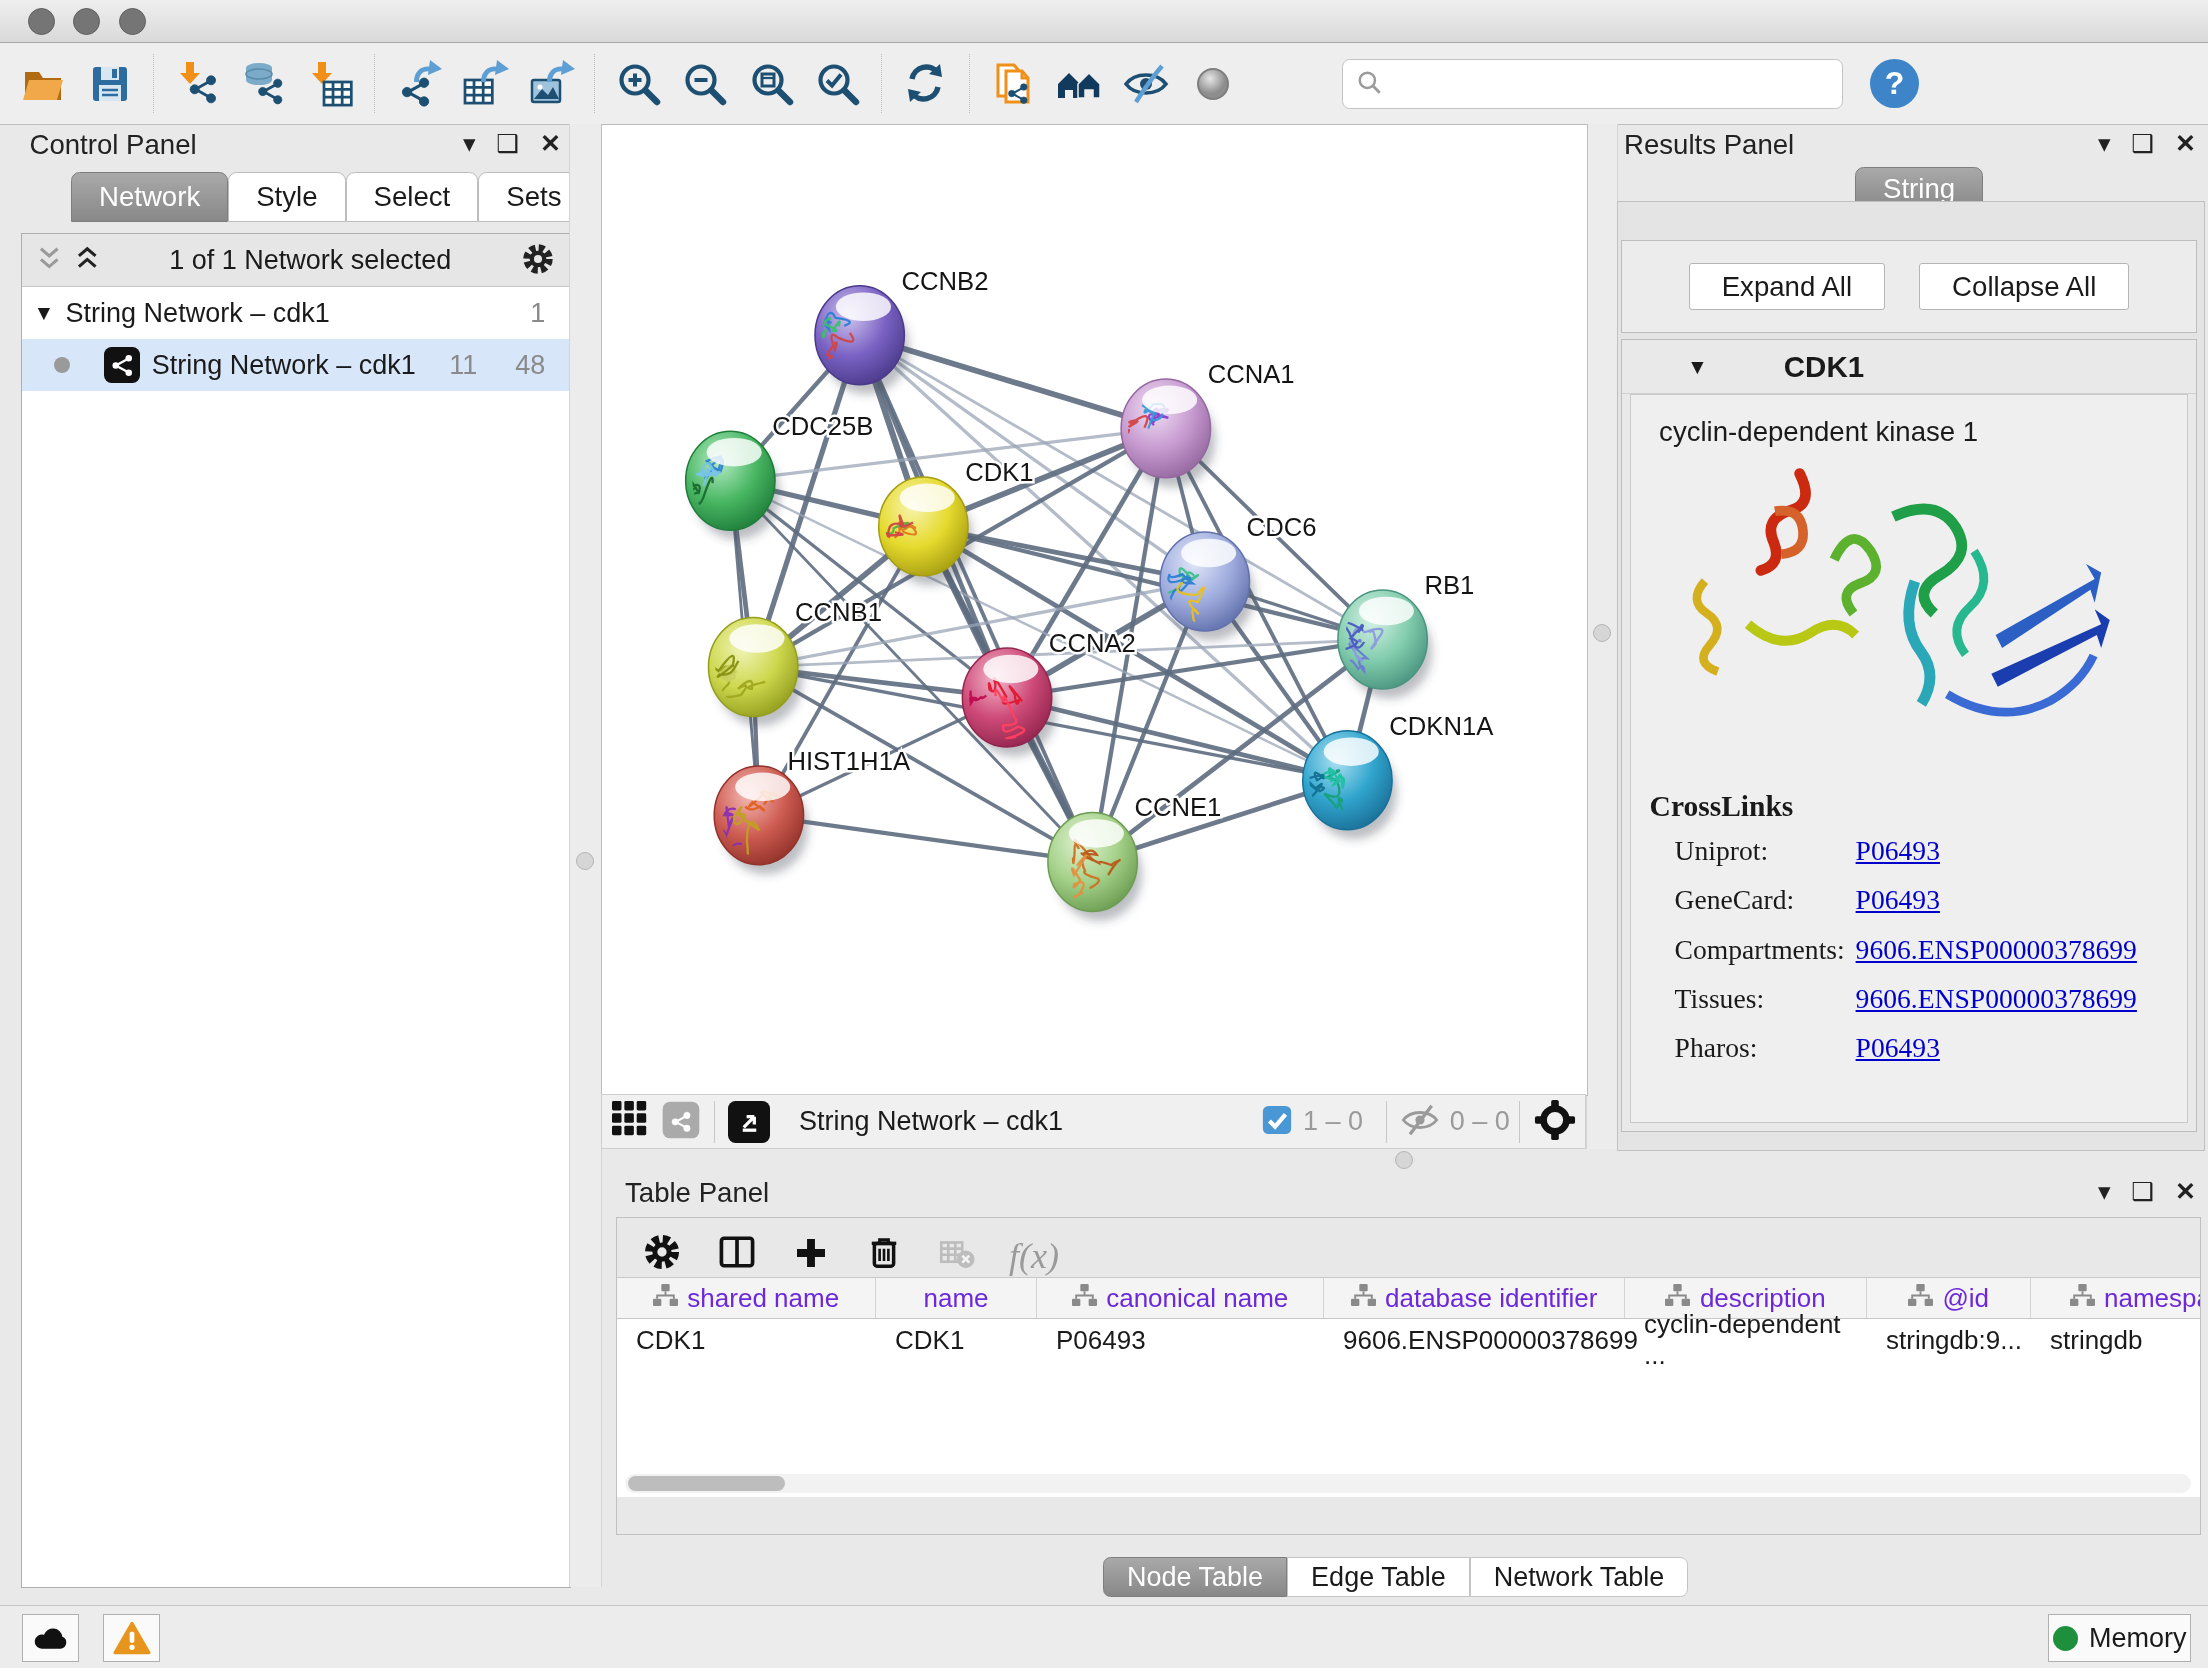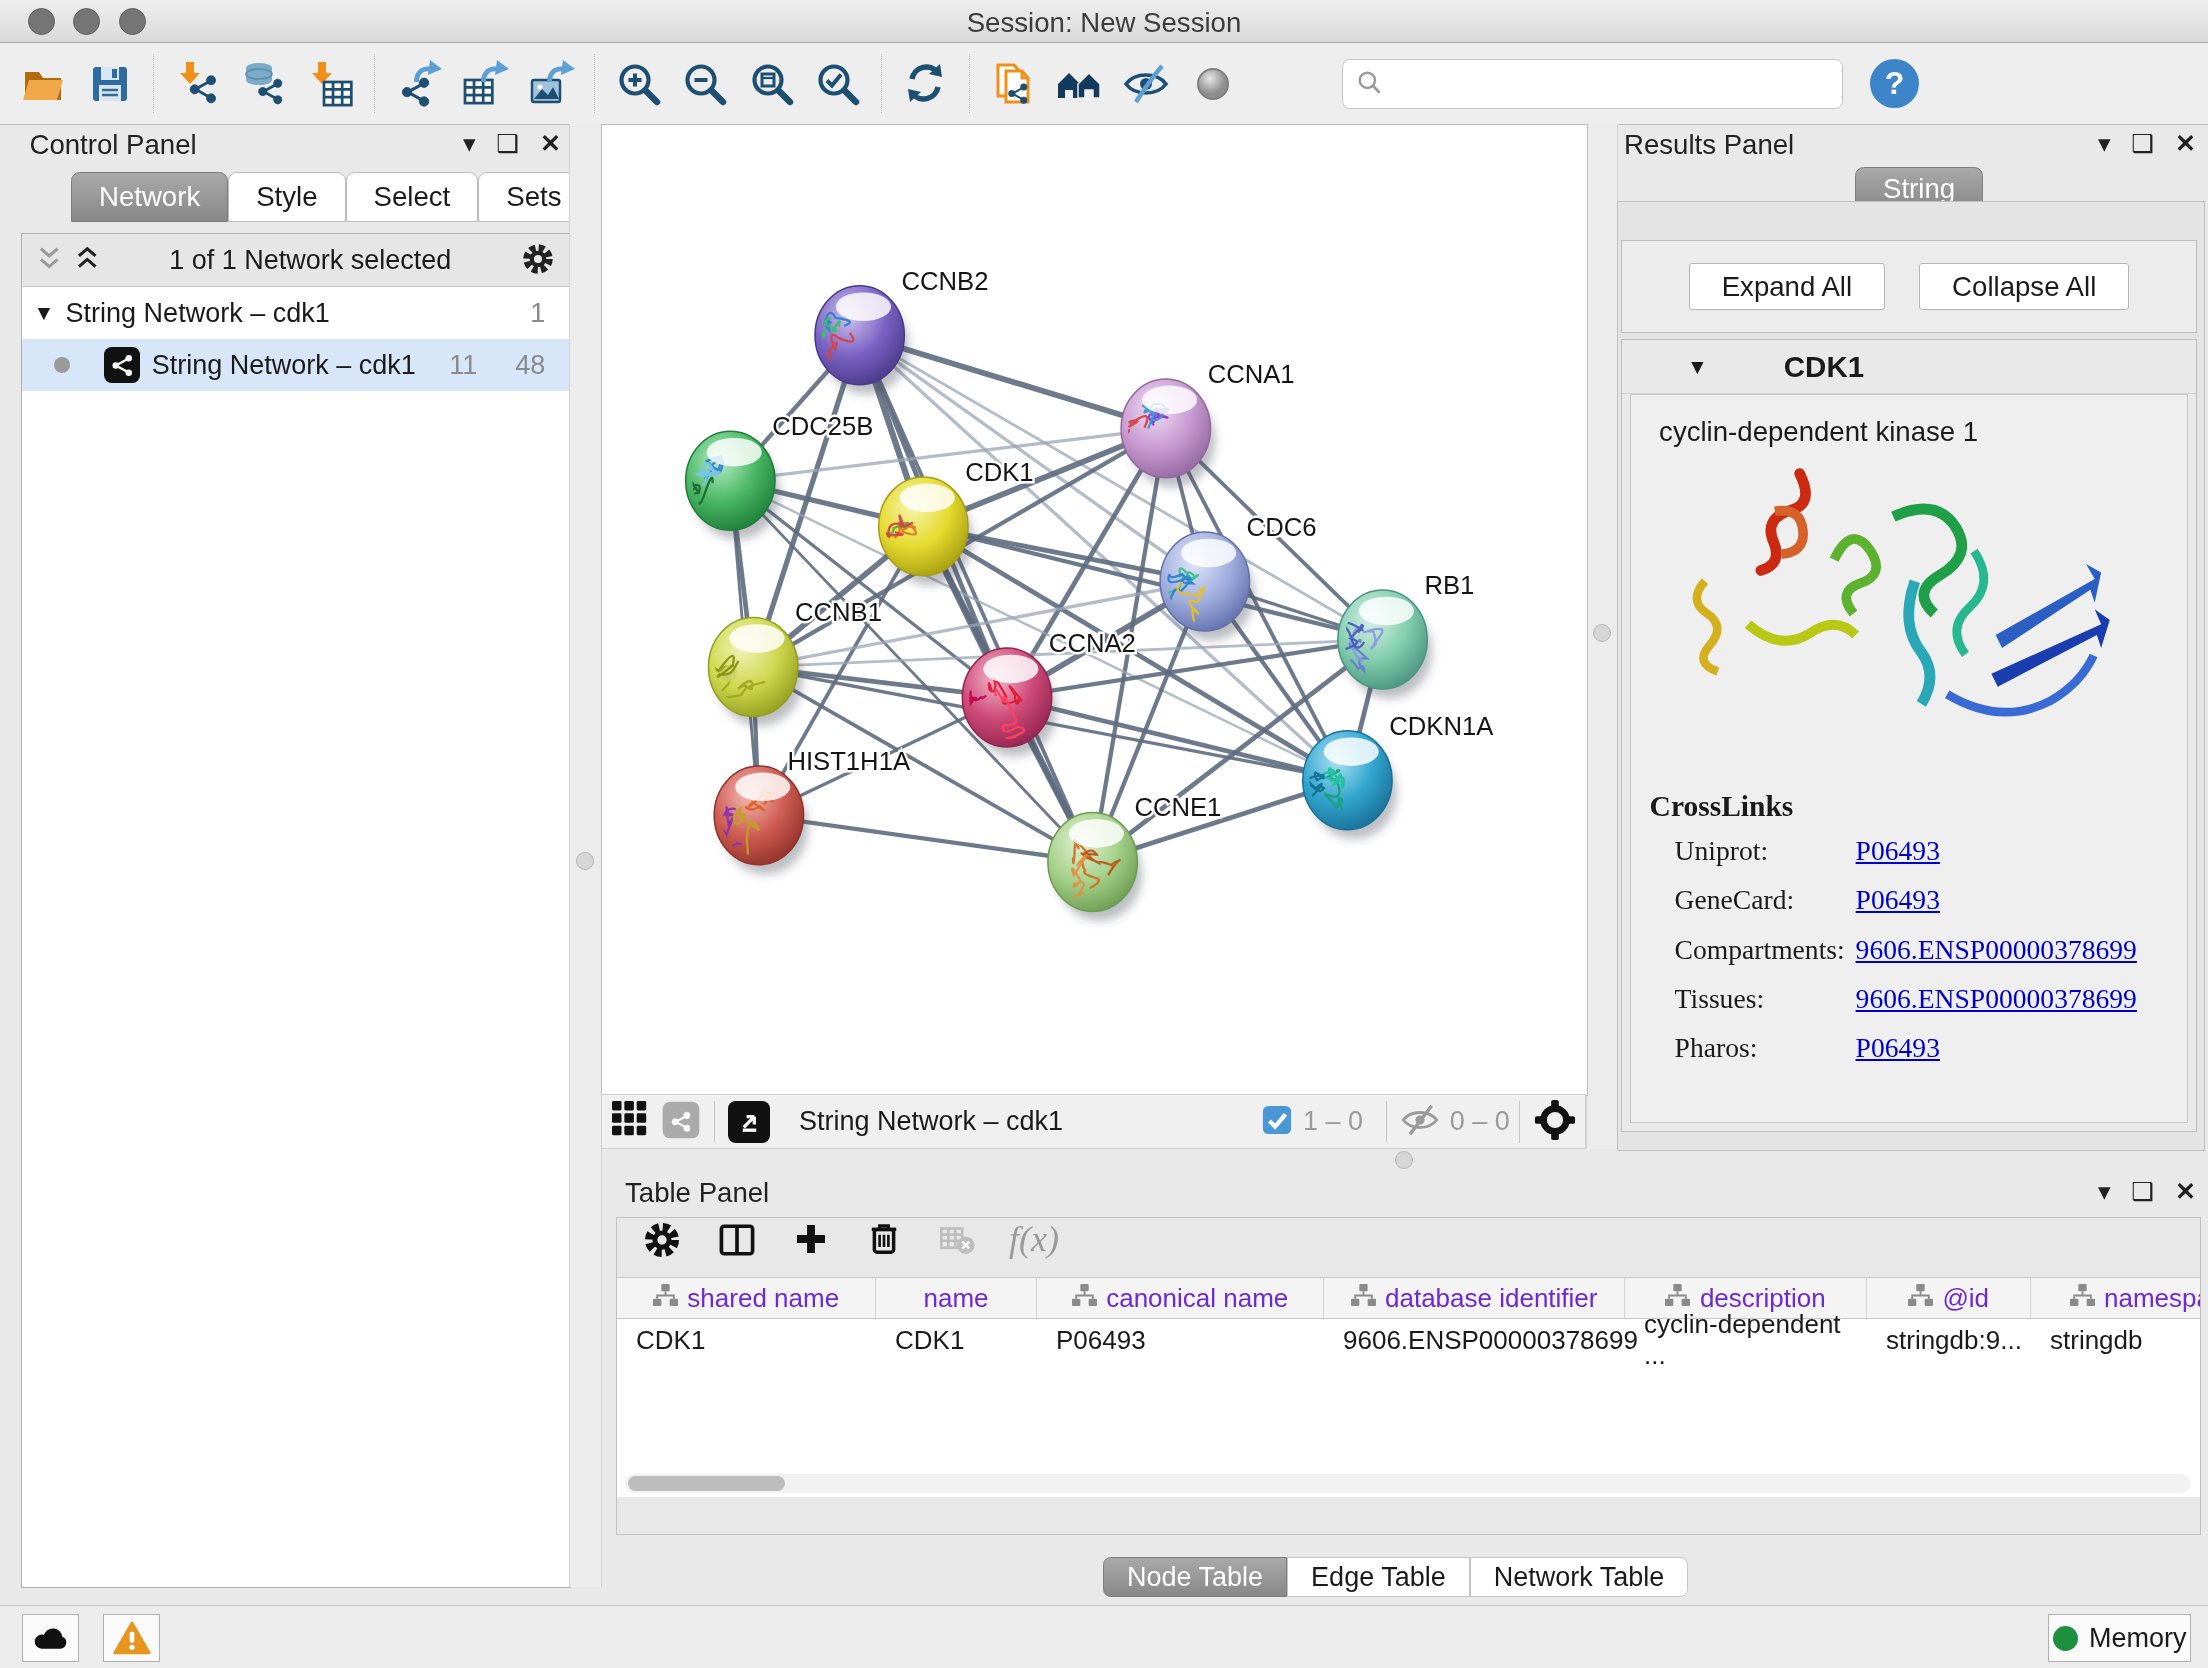--- a/index.html
+++ b/index.html
@@ -59,21 +59,21 @@
   .rp-entry-head{height:53px;display:flex;align-items:center;gap:76px;padding-left:65px;border-bottom:1px solid #cfcfcf;}
   .rp-entry-name{font-size:29.5px;font-weight:bold;}
   .rp-inner{margin:0 7.6px;background:#efefef;border:1px solid #c8c8c8;height:729px;box-sizing:border-box;overflow:hidden;}
   .rp-desc{font-size:27.6px;padding:21px 0 0 28.5px;}
   .xl-title{font-family:"Liberation Serif",serif;font-weight:bold;font-size:29.5px;padding:15px 0 3.8px 19px;}
   .xl-row{display:flex;font-family:"Liberation Serif",serif;font-size:27.6px;padding:8.6px 0 8.6px 44px;}
   .xl-label{width:181px;}
   .xl-val{color:#0000cc;text-decoration:underline;}
   
   .tp-box{left:616px;top:1217px;width:1585px;height:318px;background:#e8e8e8;border:1px solid #c0c0c0;box-sizing:border-box;}
-  .tp-toolbar{height:59px;display:flex;align-items:flex-start;gap:31px;padding-left:23px;}
+  .tp-toolbar{height:59px;display:flex;align-items:flex-end;gap:31px;padding-left:23px;}
   .tp-table{background:#fff;height:219px;overflow:hidden;position:relative;border-top:1px solid #c8c8c8;}
   .th-row{display:flex;height:40px;background:#f4f4f4;border-bottom:1.9px solid #c8c8c8;width:1712px;}
   .th-cell{display:flex;align-items:center;justify-content:center;gap:9.5px;font-size:26px;color:#6d28d9;
     border-right:1px solid #d4d4d4;box-sizing:border-box;flex:none;}
   .td-row{display:flex;height:42px;width:1712px;}
   .td-cell{display:flex;align-items:center;font-size:26px;padding-left:19px;box-sizing:border-box;flex:none;}
   .hscroll{position:absolute;bottom:3.8px;left:7.6px;width:1566px;height:19px;background:#f2f2f2;border-radius:9.5px;}
   .hthumb{position:absolute;left:3.8px;top:1.9px;width:157px;height:15px;background:#bdbdbd;border-radius:7.6px;}
   .tp-tabs{left:1103px;top:1557px;display:flex;}
   .tp-tab{height:38px;padding:0 23px;font-size:27px;display:flex;align-items:center;background:#fff;
@@ -88,21 +88,20 @@
     display:flex;align-items:center;justify-content:center;gap:11.4px;font-size:27px;}
   .mem-dot{width:25px;height:25px;border-radius:50%;background:#1e8f3c;}
 </style>
 </head>
 <body>
 
 <div class="abs titlebar">
   <div class="abs traffic" style="left:27.6px"></div>
   <div class="abs traffic" style="left:73px"></div>
   <div class="abs traffic" style="left:119px"></div>
-  <div class="abs win-title">Session: New Session</div>
 </div>
 
 <div class="abs toolbar">
   <div id="tb-groups" style="display:flex;align-items:center;">
       <div class="tb-group">
         <div class="tb-btn">
           <svg width="48" height="48" viewBox="0 0 48 48">
             <path d="M5 12 h14 l4 6 h18 v22 H5 z" fill="#b06a10"></path>
             <path d="M9 20 h34 l-6 20 H3 z" fill="#f0a848"></path>
           </svg>

